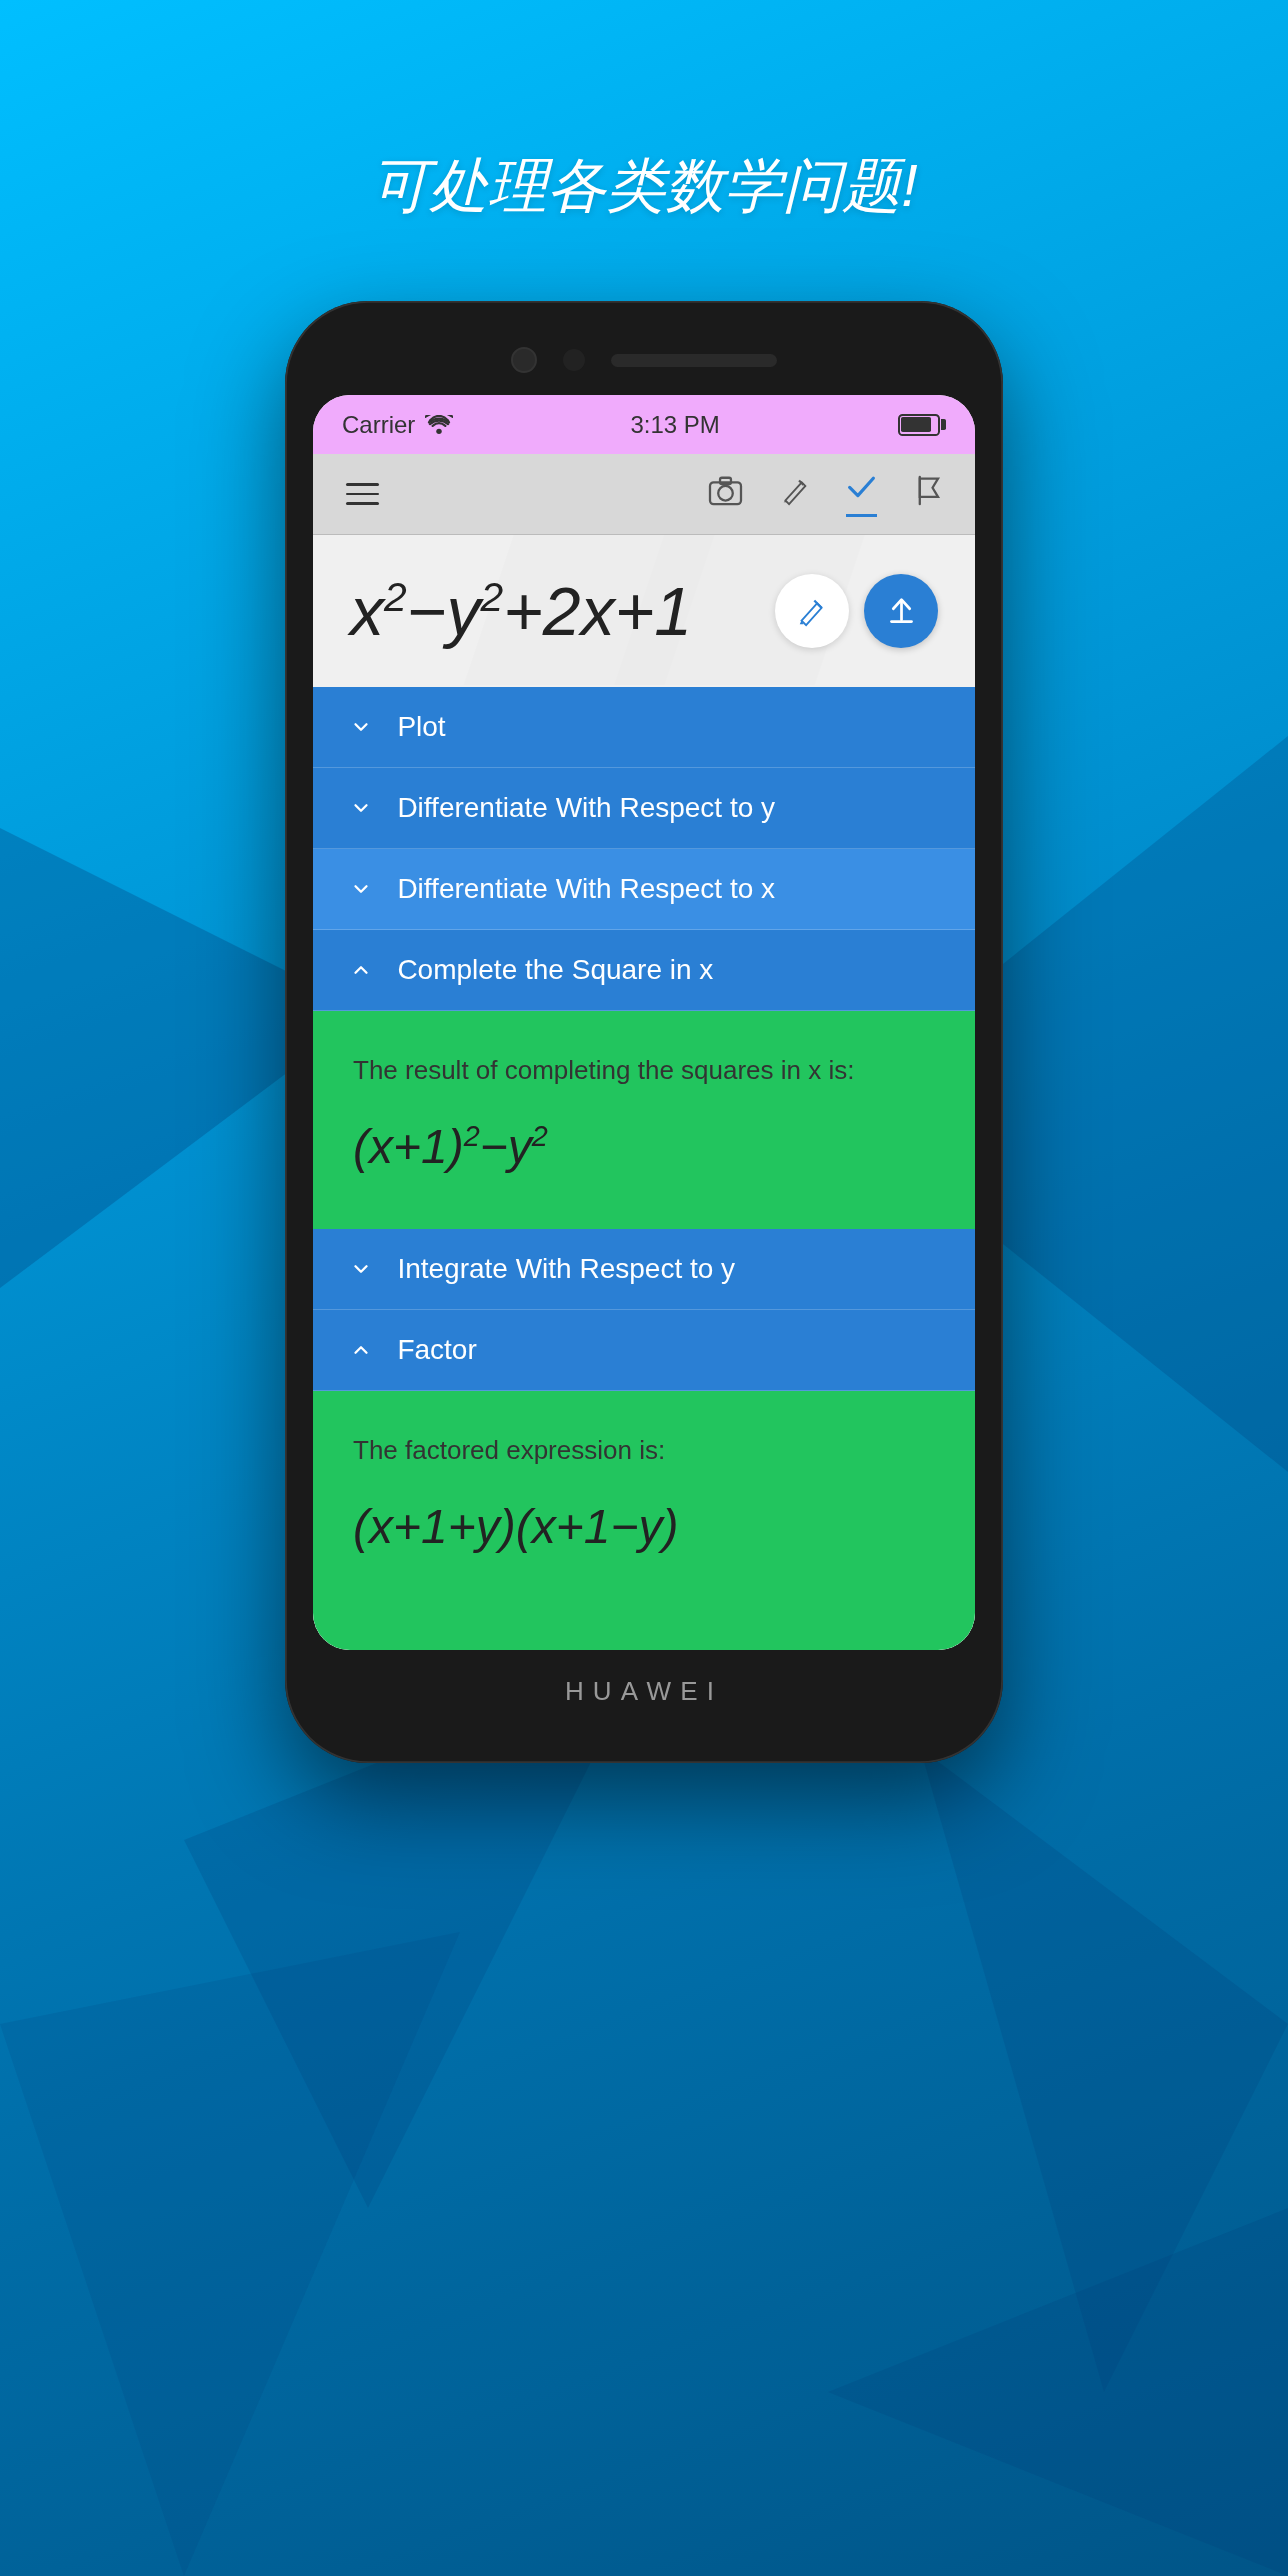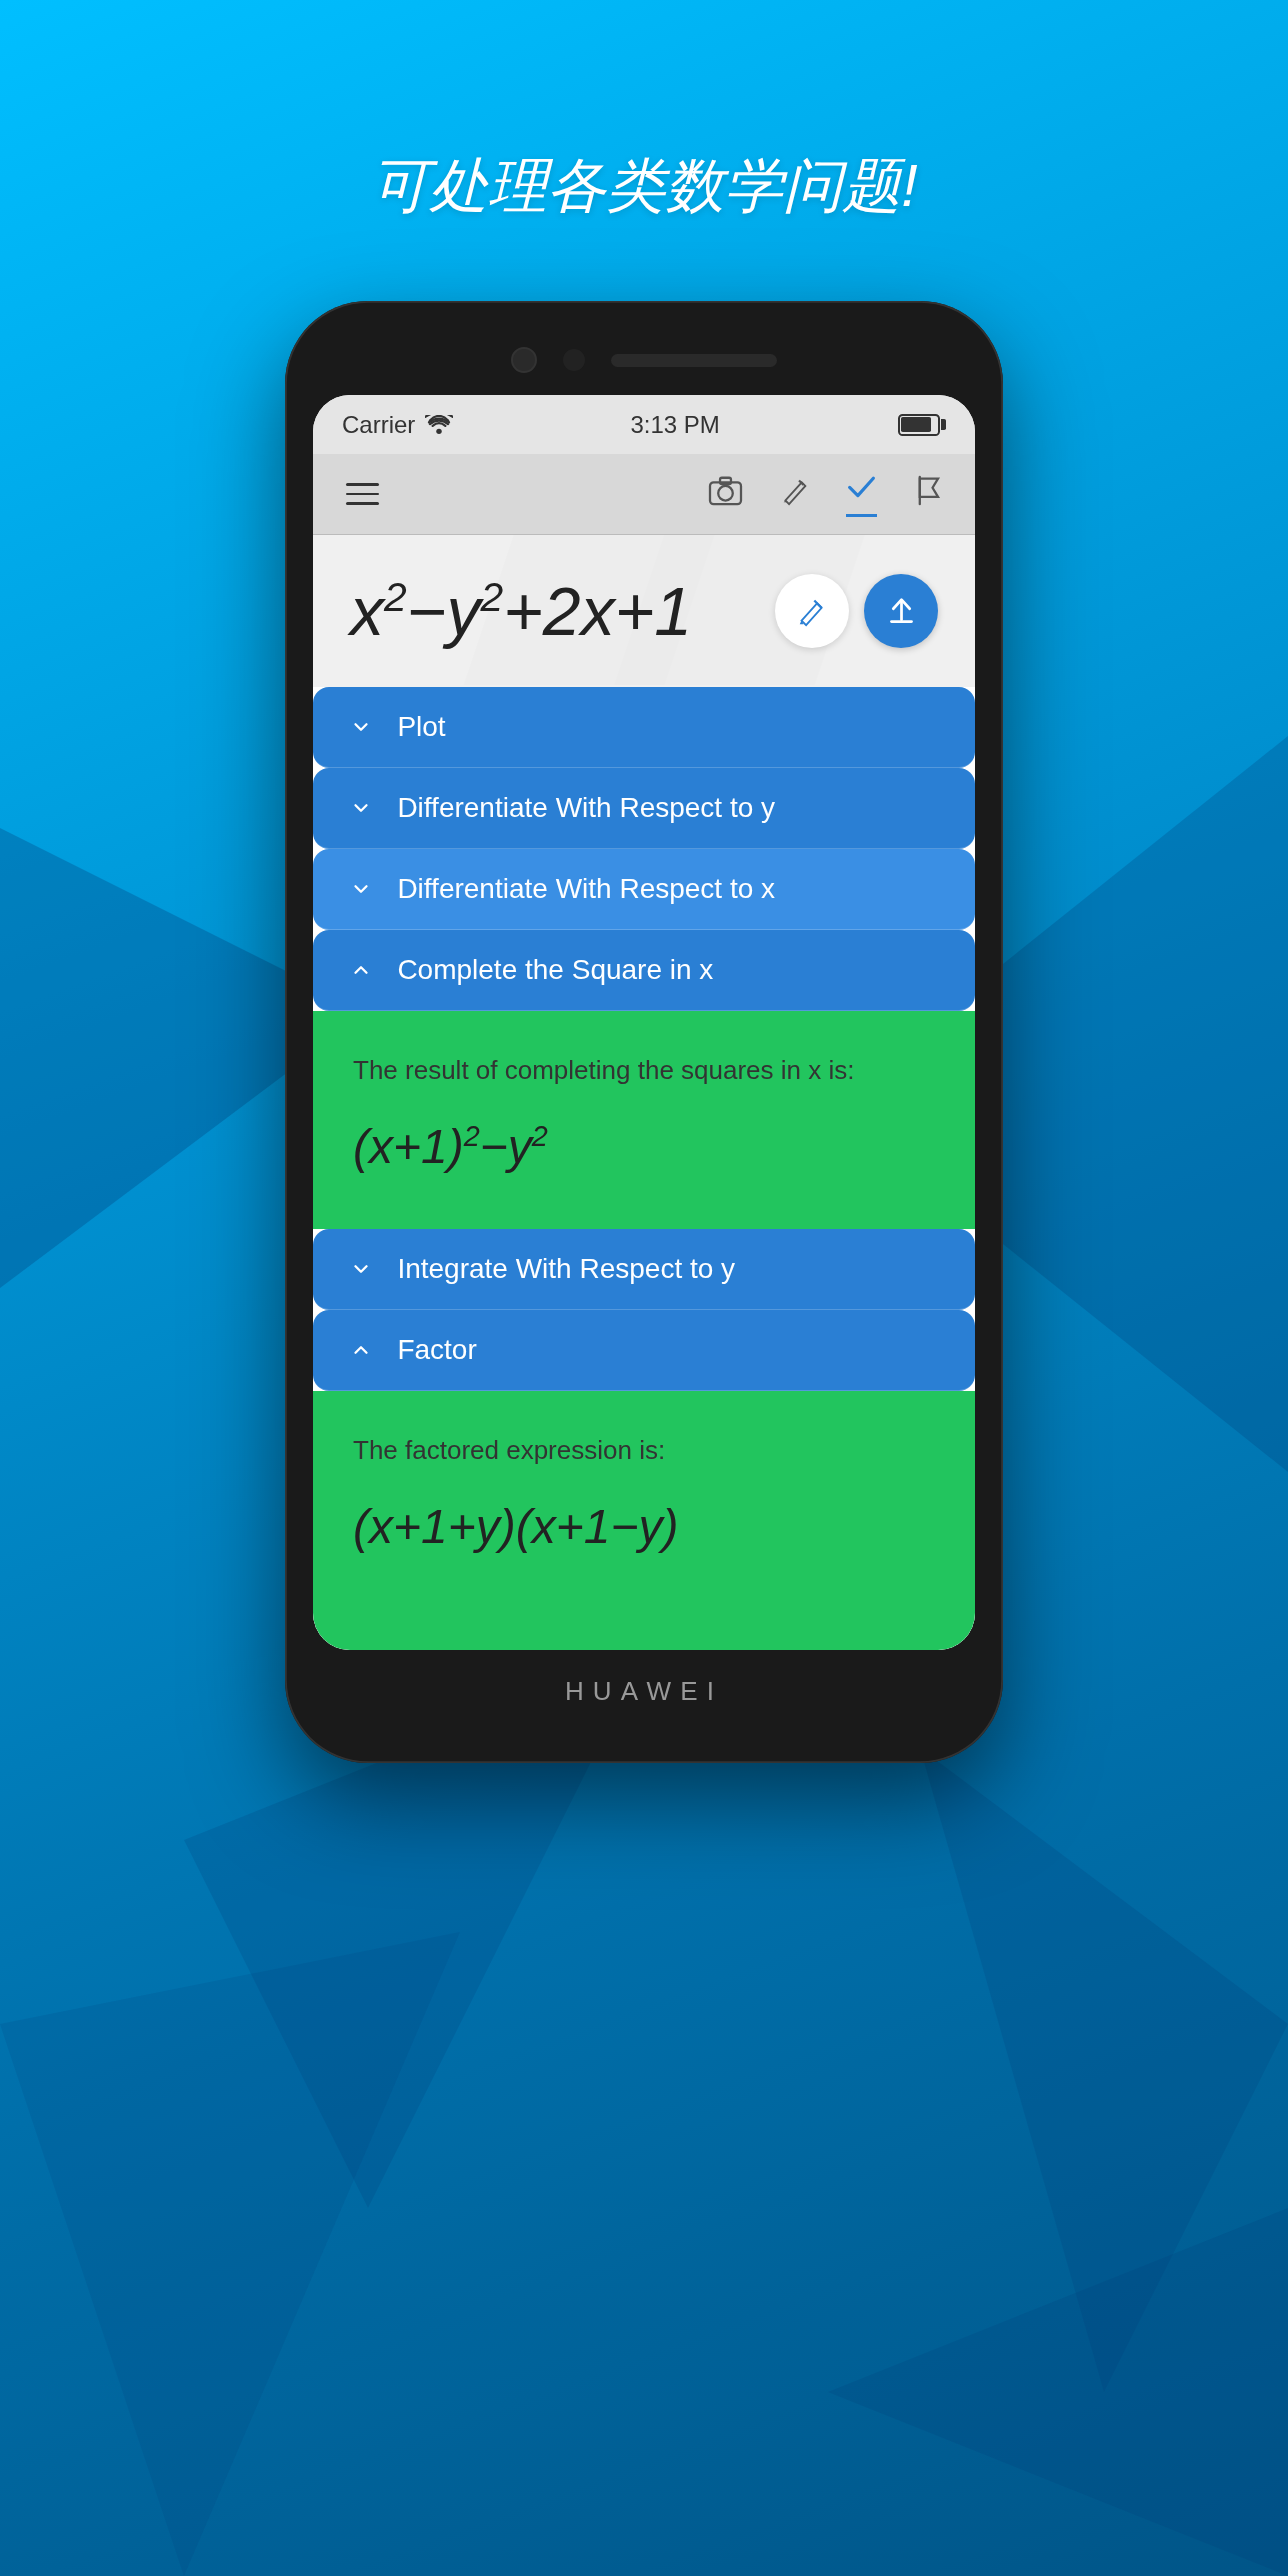--- a/index.html
+++ b/index.html
@@ -79,21 +79,21 @@
     
     .phone-screen {
       background: white;
       border-radius: 37px;
       overflow: hidden;
       width: 100%;
     }
 
     
     .status-bar {
-      background: #e5e5e5;
+      background: #f0abfc;
       display: flex;
       align-items: center;
       justify-content: space-between;
       padding: 1px 29px;
       height: 59px;
     }
 
     .status-carrier {
       display: flex;
       align-items: center;
@@ -245,21 +245,20 @@
     }
 
     .menu-item {
       display: flex;
       align-items: center;
       padding: 0 29px;
       height: 81px;
       background: #2a7fd4;
       border-bottom: 0.9px solid rgba(255,255,255,0.2);
       cursor: pointer;
-      border-radius: 16px;
     }
 
     .menu-item-lighter {
       background: #3a8fe4;
     }
 
     .menu-chevron {
       width: 37px;
       height: 37px;
       display: flex;

